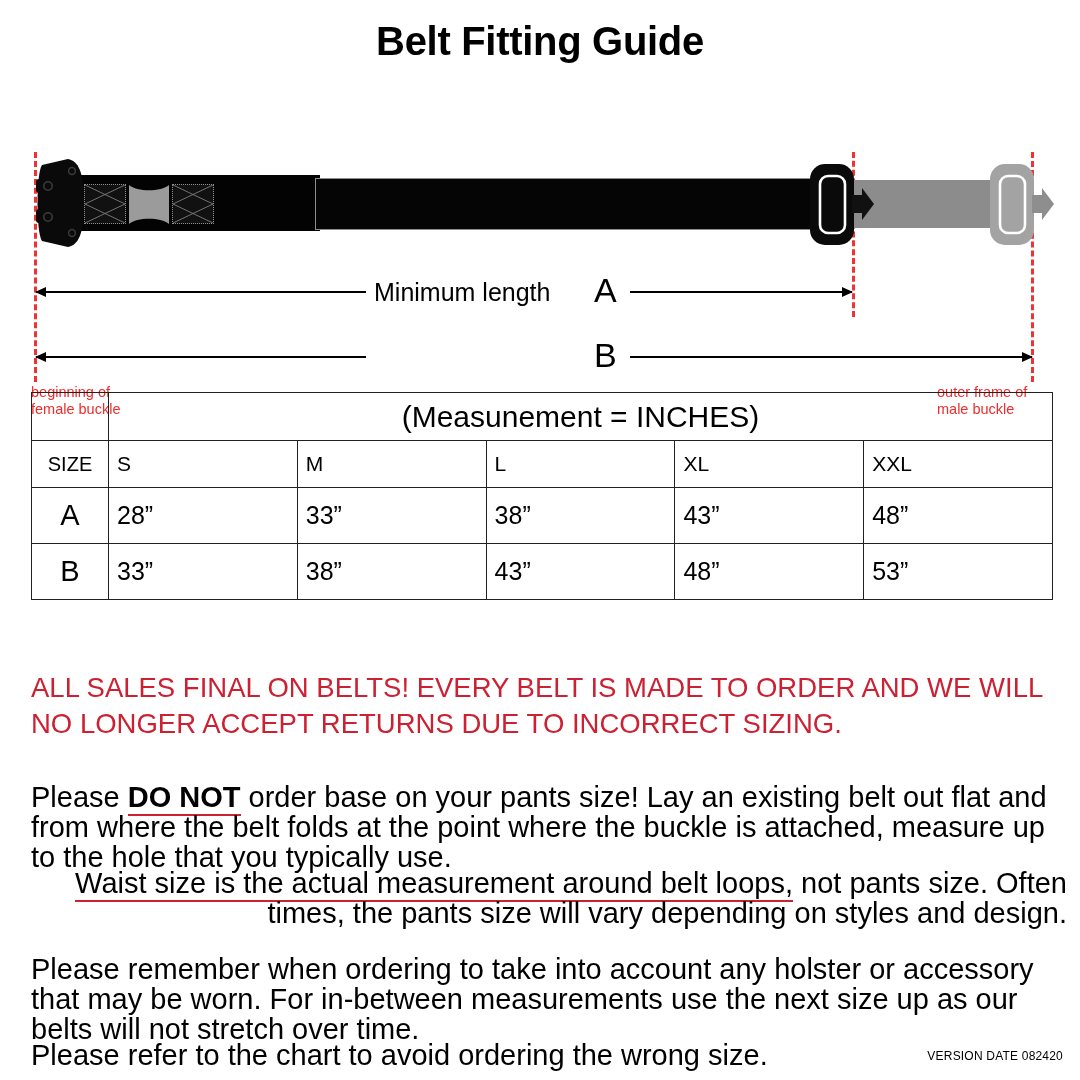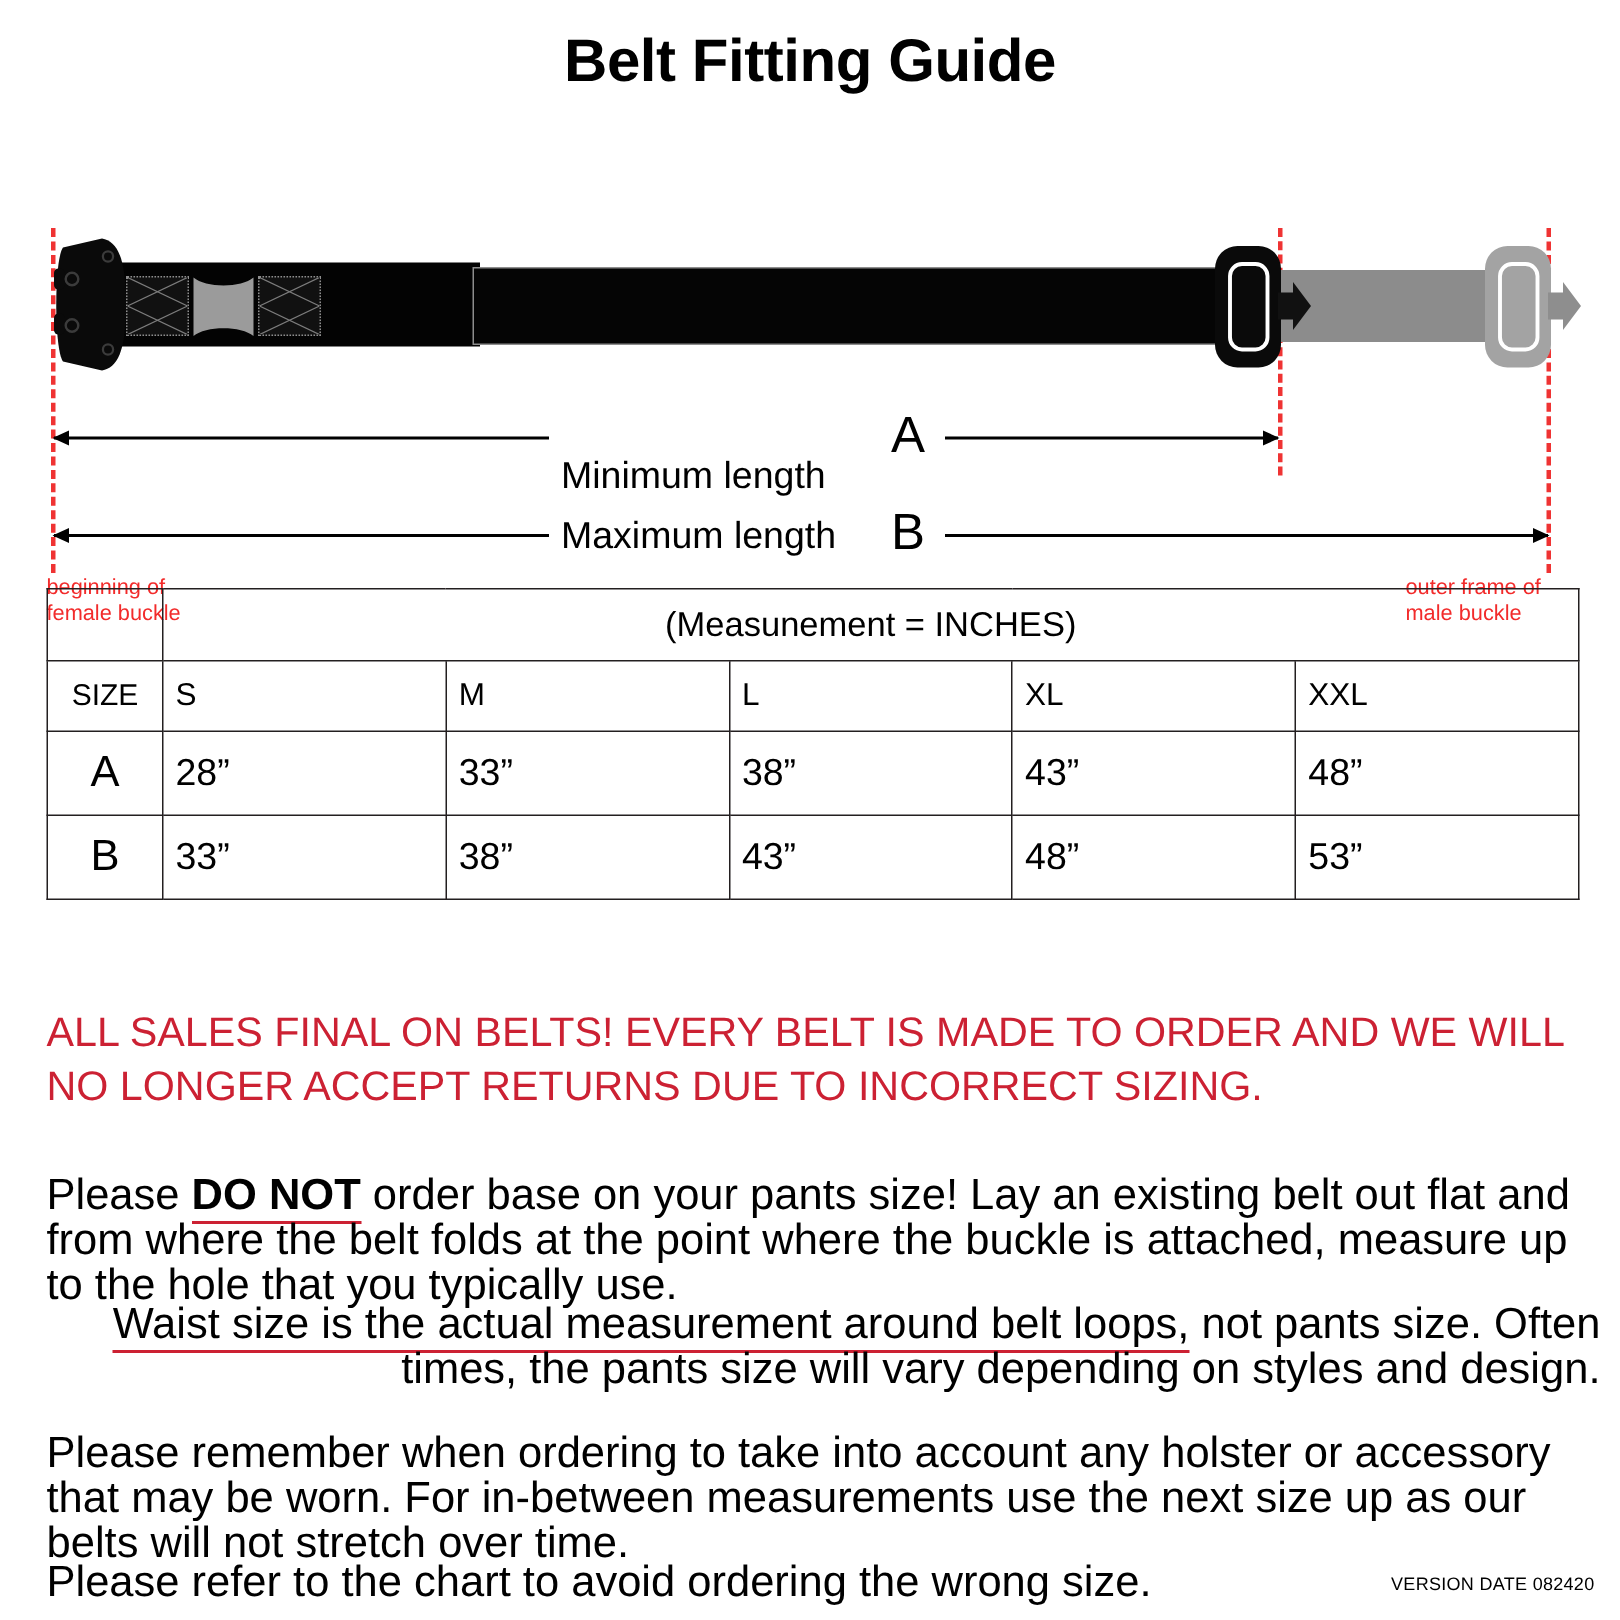--- a/index.html
+++ b/index.html
@@ -197,21 +197,21 @@
   }
   table td {
     border: 1.6px solid #231f20;
     font-size: 21px;
     padding: 0 8px;
     vertical-align: middle;
   }
   td.hdr-blank { width: 77px; height: 48px; }
   td.hdr-units {
     text-align: center;
-    font-size: 23px;
+    font-size: 30px;
     height: 48px;
   }
   td.size-key {
     width: 77px;
     text-align: center;
     font-size: 20px;
     height: 47px;
   }
   td.size-val { height: 47px; font-size: 21px; }
   td.ab-key {
@@ -329,28 +329,27 @@
   <div class="buckle-male-gray">
     <svg width="92" height="85" viewBox="0 0 92 85">
       <rect x="2" y="2" width="44" height="81" rx="15" fill="#a3a3a3"></rect>
       <rect x="12" y="14" width="25" height="57" rx="8" fill="none" stroke="#ffffff" stroke-width="2.6"></rect>
       <path d="M44,33 L54,33 L54,26 L66,42 L54,58 L54,51 L44,51 Z" fill="#8e8e8e"></path>
     </svg>
   </div>
 
   <div class="dimrow min">
     <div class="dim-arrow left-seg" style="left:36px;  width:330px;"></div>
-    <div class="dim-label" style="left:374px;margin-top:25px;">Minimum length</div>
+    <div class="dim-label" style="left:374px;">Minimum length</div>
     <div class="dim-letter" style="left:594px;">A</div>
     <div class="dim-arrow right-seg" style="left:630px; width:222px;"></div>
   </div>
 
   <div class="dimrow max">
     <div class="dim-arrow left-seg" style="left:36px;  width:330px;"></div>
-    <div class="dim-label" style="left:374px;">Maximum length</div>
     <div class="dim-letter" style="left:594px;">B</div>
     <div class="dim-arrow right-seg" style="left:630px; width:402px;"></div>
   </div>
 
   <div class="anno left">
     <div>beginning of</div>
     <div>female buckle</div>
   </div>
   <div class="anno right">
     <div>outer frame of</div>

